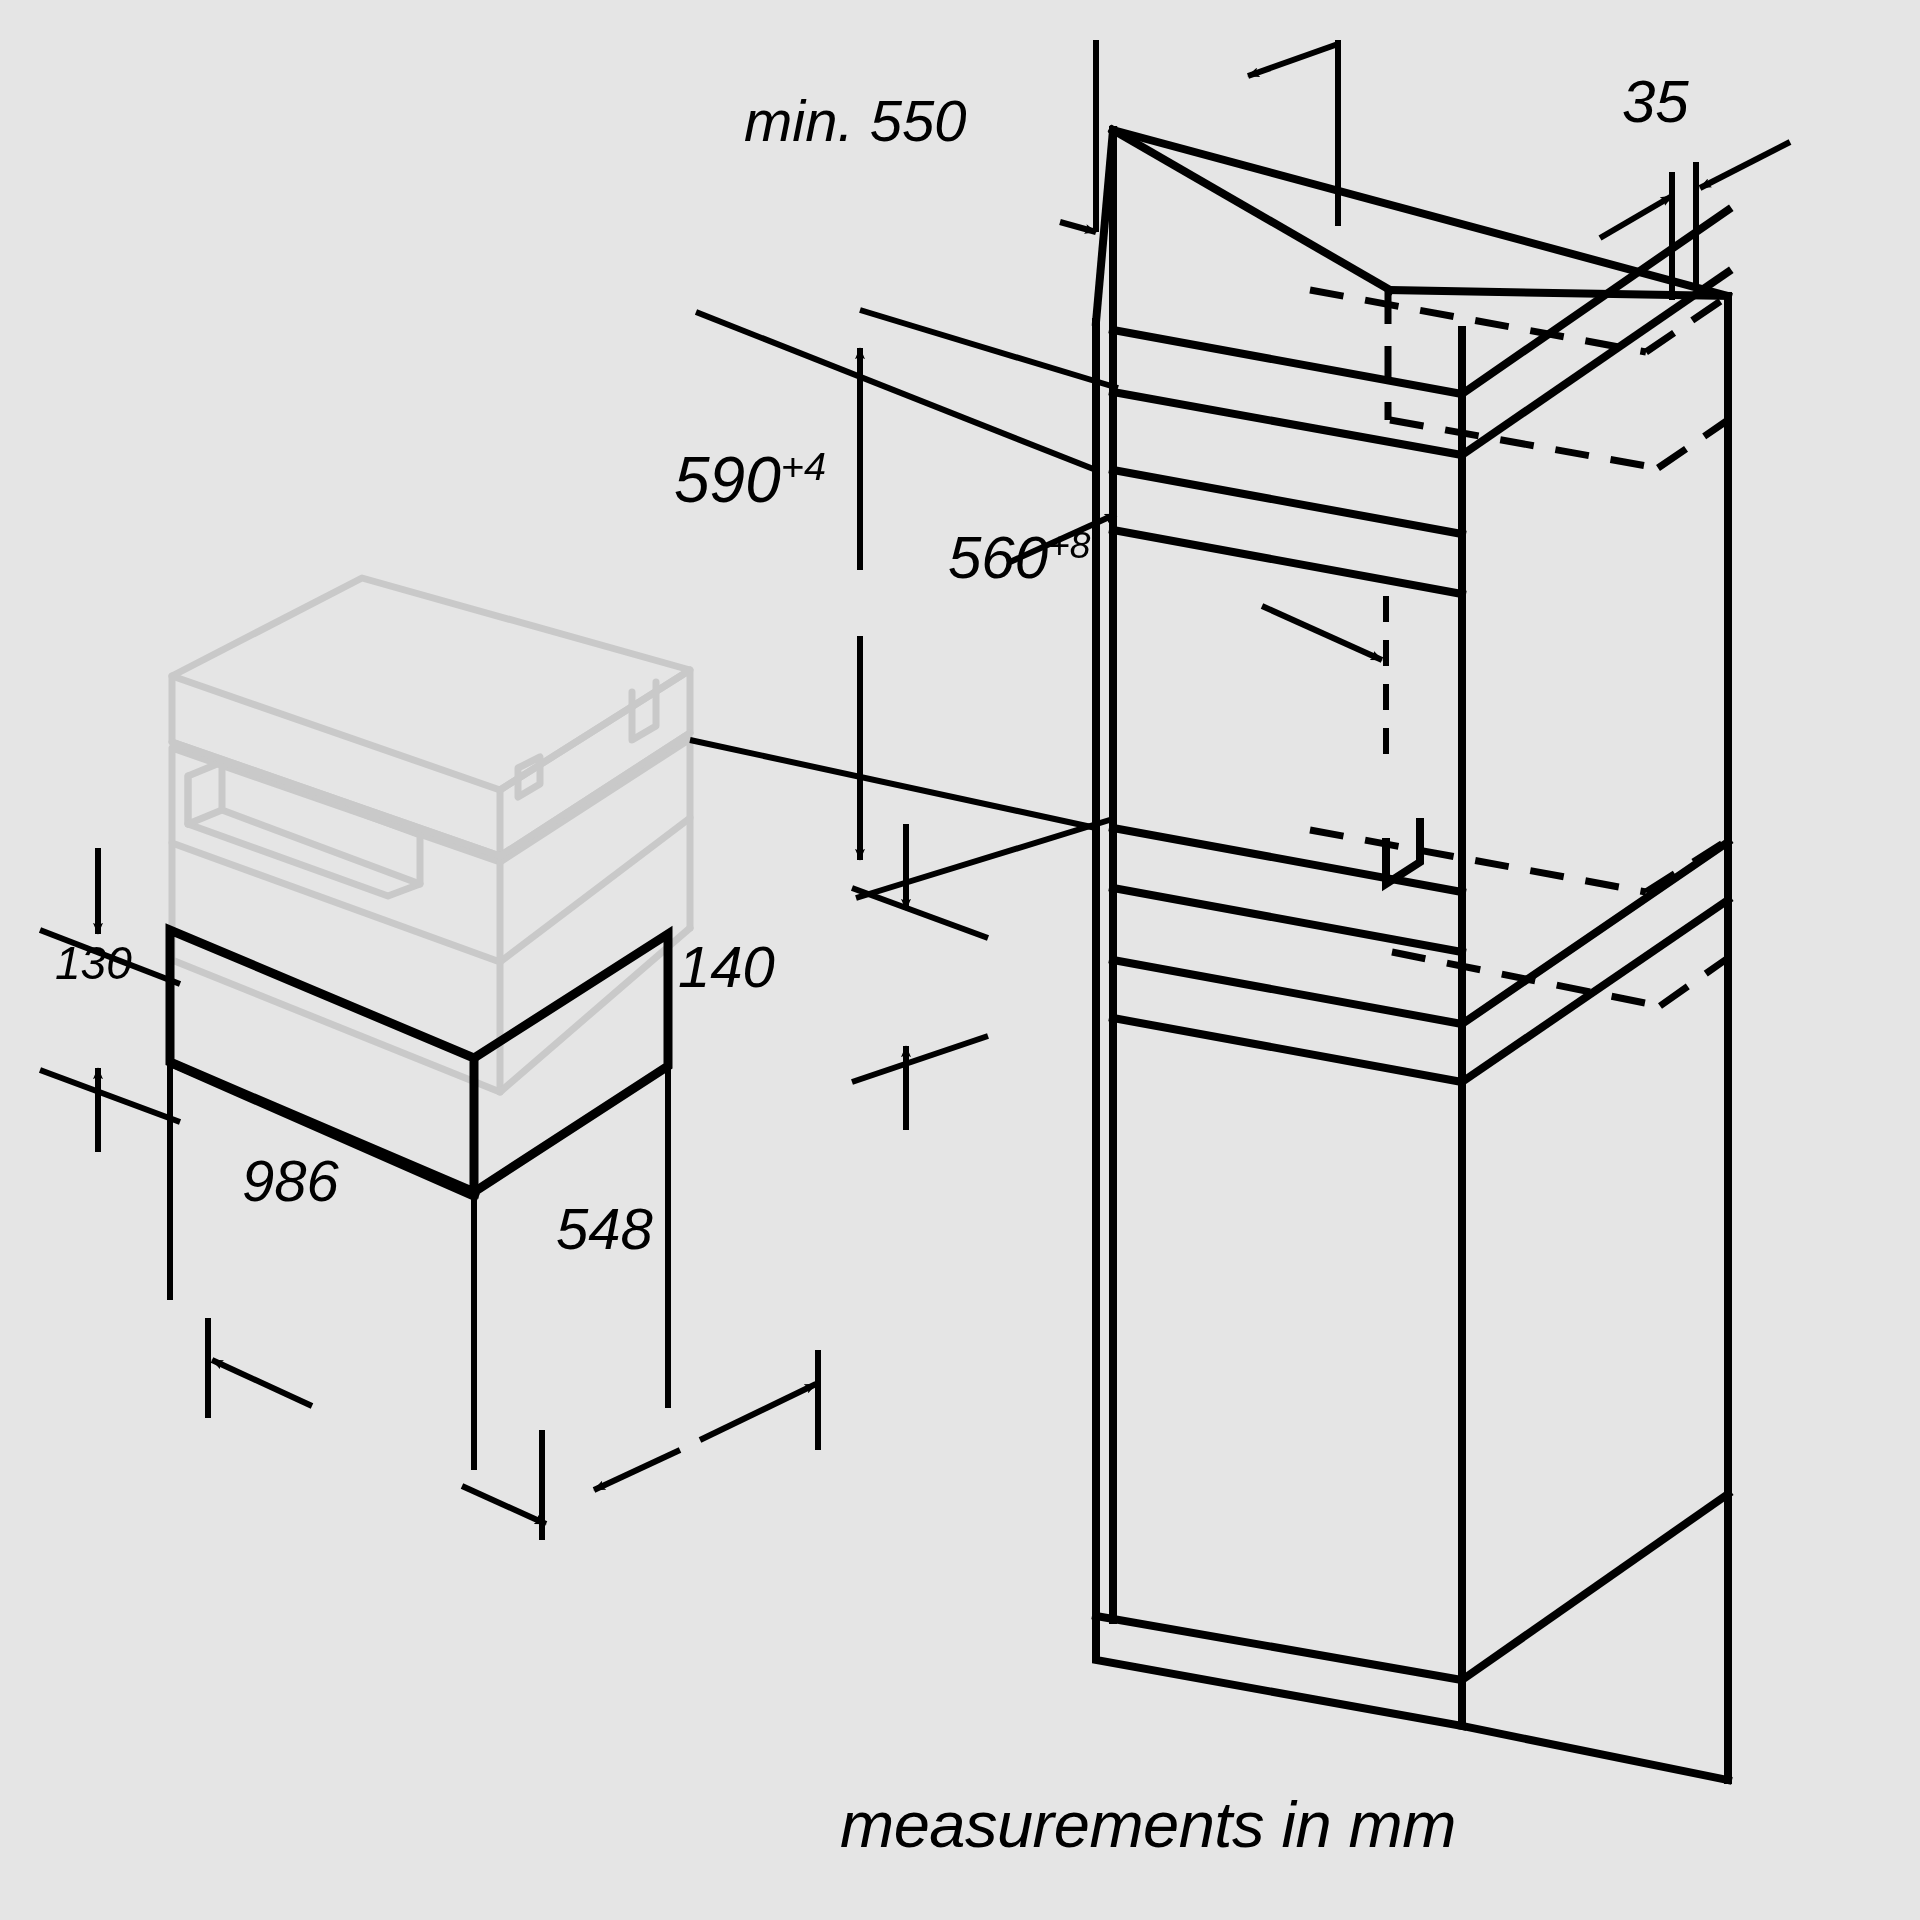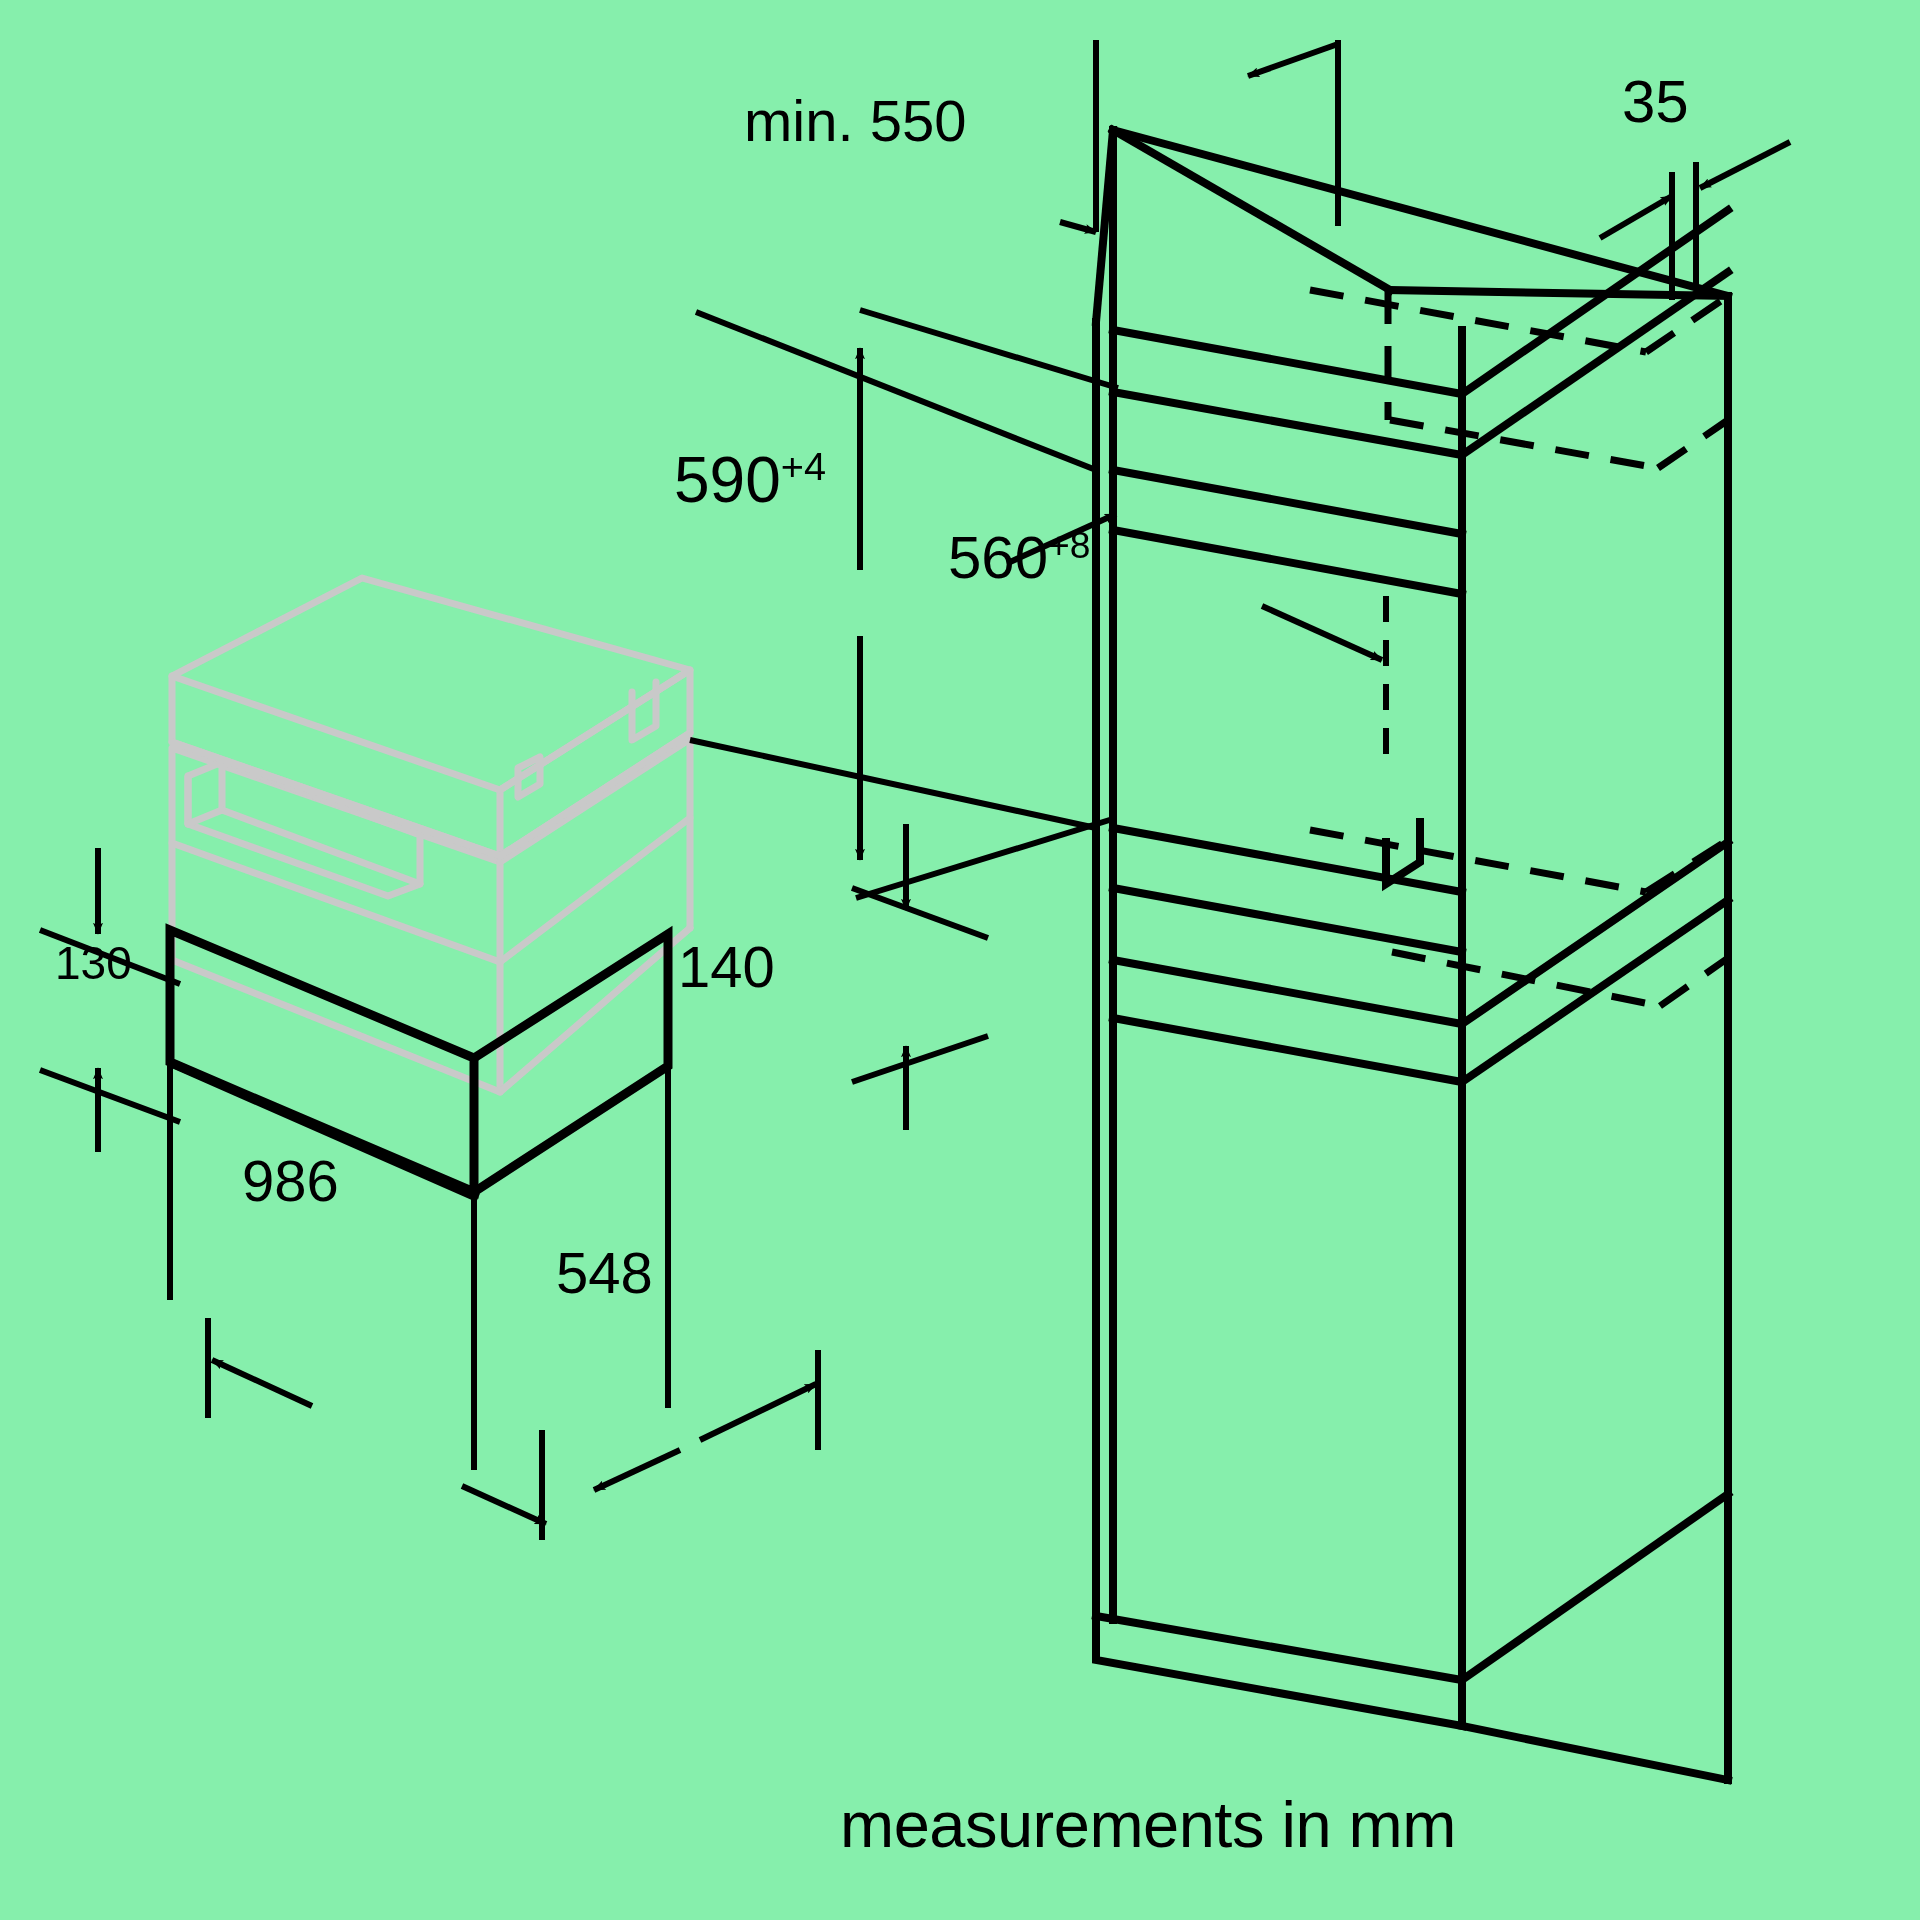--- a/index.html
+++ b/index.html
@@ -10,21 +10,22 @@
   body {
     width: 1920px;
     height: 1920px;
     font-family: "Liberation Sans", sans-serif;
     overflow: hidden;
   }
   #stage {
     position: relative;
     width: 1920px;
     height: 1920px;
-    background: #86efac;
+    background: #e5e5e5;
+    font-style: italic;
   }
   svg#drawing {
     position: absolute;
     left: 0;
     top: 0;
     width: 1920px;
     height: 1920px;
   }
   .dim-text {
     position: absolute;
@@ -256,17 +257,17 @@
   <div class="dim-text" style="left:948px; top:528px; font-size:60px;">
     <span>560</span><sup>+8</sup>
   </div>
 
   <div class="dim-text" style="left:55px; top:940px; font-size:46px;">130</div>
 
   <div class="dim-text" style="left:678px; top:938px; font-size:58px;">140</div>
 
   <div class="dim-text" style="left:242px; top:1152px; font-size:58px;">986</div>
 
-  <div class="dim-text" style="left:556px; top:1200px; font-size:58px;margin-top:44px;">548</div>
+  <div class="dim-text" style="left:556px; top:1200px; font-size:58px;">548</div>
 
   <div class="footnote" style="left:840px; top:1792px; font-size:65px;">measurements in mm</div>
 
 </div>
 
 </body></html>

